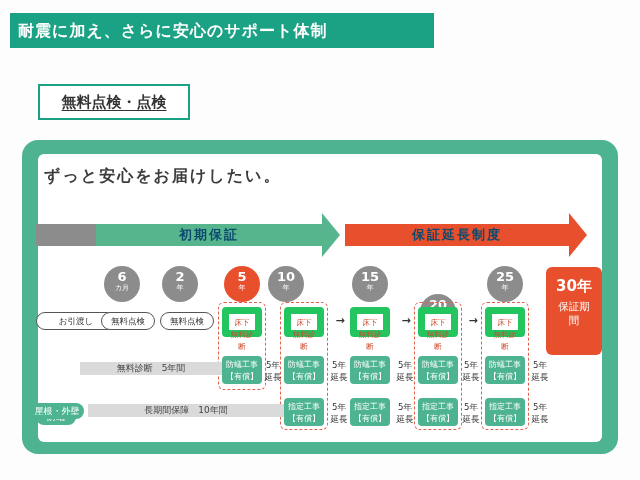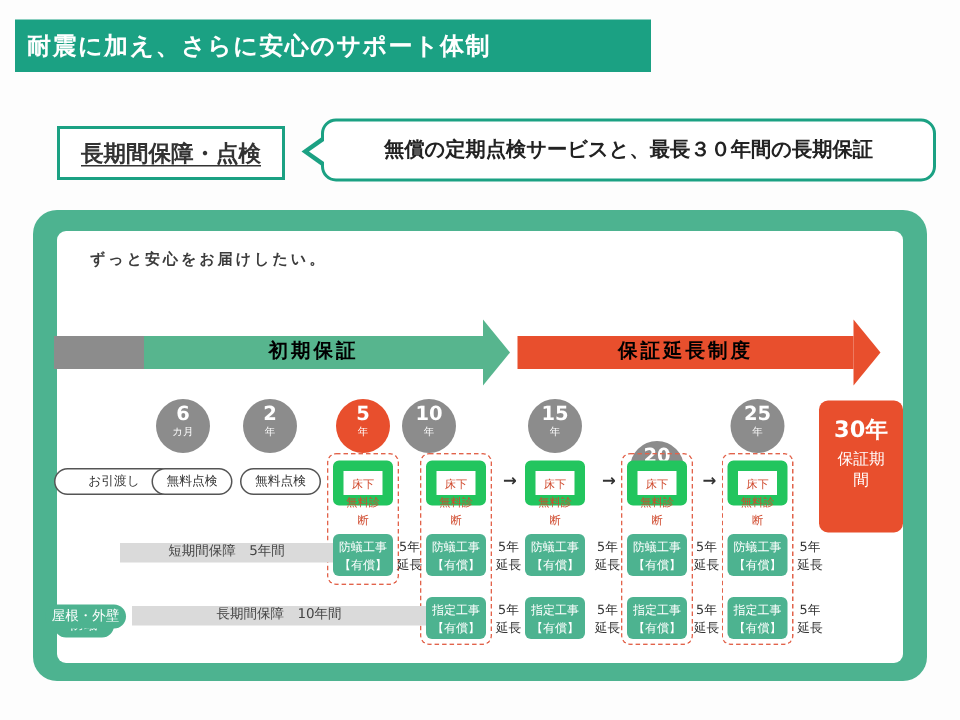--- a/index.html
+++ b/index.html
@@ -16,30 +16,30 @@
 
   .bubble{left:214px;top:79px;width:410px;height:42px;border:2px solid #1ba183;border-radius:10px;
           background:#fff;color:#222;font-size:13.5px;font-weight:bold;text-align:center;line-height:38px;}
   .tri-outer{left:-15px;top:10px;width:0;height:0;border-top:10px solid transparent;
              border-bottom:10px solid transparent;border-right:14px solid #1ba183;}
   .tri-inner{left:-10px;top:13px;width:0;height:0;border-top:7px solid transparent;
              border-bottom:7px solid transparent;border-right:10px solid #fff;}
 
   .panel{left:22px;top:140px;width:596px;height:314px;background:#4db390;border-radius:16px;}
   .card{left:38px;top:154px;width:564px;height:288px;background:#fff;border-radius:6px;}
-  .heading{left:60px;top:166px;font-size:10px;font-weight:bold;color:#3c3c3c;letter-spacing:2px;}
+  .heading{left:44px;top:166px;font-size:16px;font-weight:bold;color:#3c3c3c;letter-spacing:2px;}
 
   .seg{height:22px;top:224px;}
   .seg-gray{left:36px;width:60px;background:#8c8c8c;}
   .seg-green{left:96px;width:226px;background:#57b58e;}
   .seg-red{left:345px;width:224px;background:#e84f2d;}
   .head{width:0;height:0;top:213px;border-top:22px solid transparent;border-bottom:22px solid transparent;}
   .head-green{left:322px;border-left:18px solid #57b58e;}
   .head-red{left:569px;border-left:18px solid #e84f2d;}
-  .arrow-label{top:224px;height:22px;line-height:22px;color:#000000;font-size:13px;font-weight:bold;
+  .arrow-label{top:224px;height:22px;line-height:22px;color:#0c4a6e;font-size:13px;font-weight:bold;
                text-align:center;letter-spacing:2px;}
   .al-init{left:96px;width:226px;}
   .al-ext{left:345px;width:224px;}
 
   .circle{width:36px;height:36px;border-radius:50%;background:#8c8c8c;color:#fff;top:266px;
           text-align:center;padding-top:4px;}
   .circle.red{background:#e84f2d;}
   .c-val{font-size:13px;font-weight:bold;line-height:14px;}
   .c-unit{font-size:7px;line-height:9px;}
 
@@ -64,26 +64,21 @@
   .work{width:40px;height:28px;background:#4db390;border-radius:4px;color:#fff;font-size:8px;
         line-height:12px;text-align:center;padding-top:3px;}
   .ext{width:26px;height:28px;color:#333;font-size:8.5px;line-height:12px;text-align:center;padding-top:3px;}
 </style>
 </head>
 <body>
 
 <div class="page">
 
   <div class="abs banner">耐震に加え、さらに安心のサポート体制</div>
-  <div class="abs tag">長期間保障・点検</div>
-  <div class="abs bubble">
-    <div class="abs tri-outer"></div>
-    <div class="abs tri-inner"></div>
-    <span>無償の定期点検サービスと、最長３０年間の長期保証</span>
-  </div>
+  <div class="abs tag">無料点検・点検</div>
 
   <div class="abs panel"></div>
   <div class="abs card"></div>
   <div class="abs heading">ずっと安心をお届けしたい。</div>
 
   <div class="abs seg seg-gray"></div>
   <div class="abs seg seg-green"></div>
   <div class="abs head head-green"></div>
   <div class="abs arrow-label al-init">初期保証</div>
 
@@ -153,21 +148,21 @@
   <div class="abs diag" style="left:485px;">
     <div>床下</div>
     <div>無料診断</div>
   </div>
 
   <div class="abs seq-arrow" style="left:330px;">→</div>
   <div class="abs seq-arrow" style="left:396px;">→</div>
   <div class="abs seq-arrow" style="left:463px;">→</div>
 
   <div class="abs rowlabel" style="left:36px;top:361px;width:40px;margin-top:48px;">防蟻</div>
-  <div class="abs graybar" style="left:80px;top:362px;width:142px;">短期間保障　5年間</div>
+  <div class="abs graybar" style="left:80px;top:362px;width:142px;">無料診断　5年間</div>
 
   <div class="abs work" style="left:222px;top:356px;">
     <div>防蟻工事</div>
     <div>【有償】</div>
   </div>
   <div class="abs ext" style="left:260px;top:356px;">
     <div>5年</div>
     <div>延長</div>
   </div>
   <div class="abs work" style="left:284px;top:356px;">

